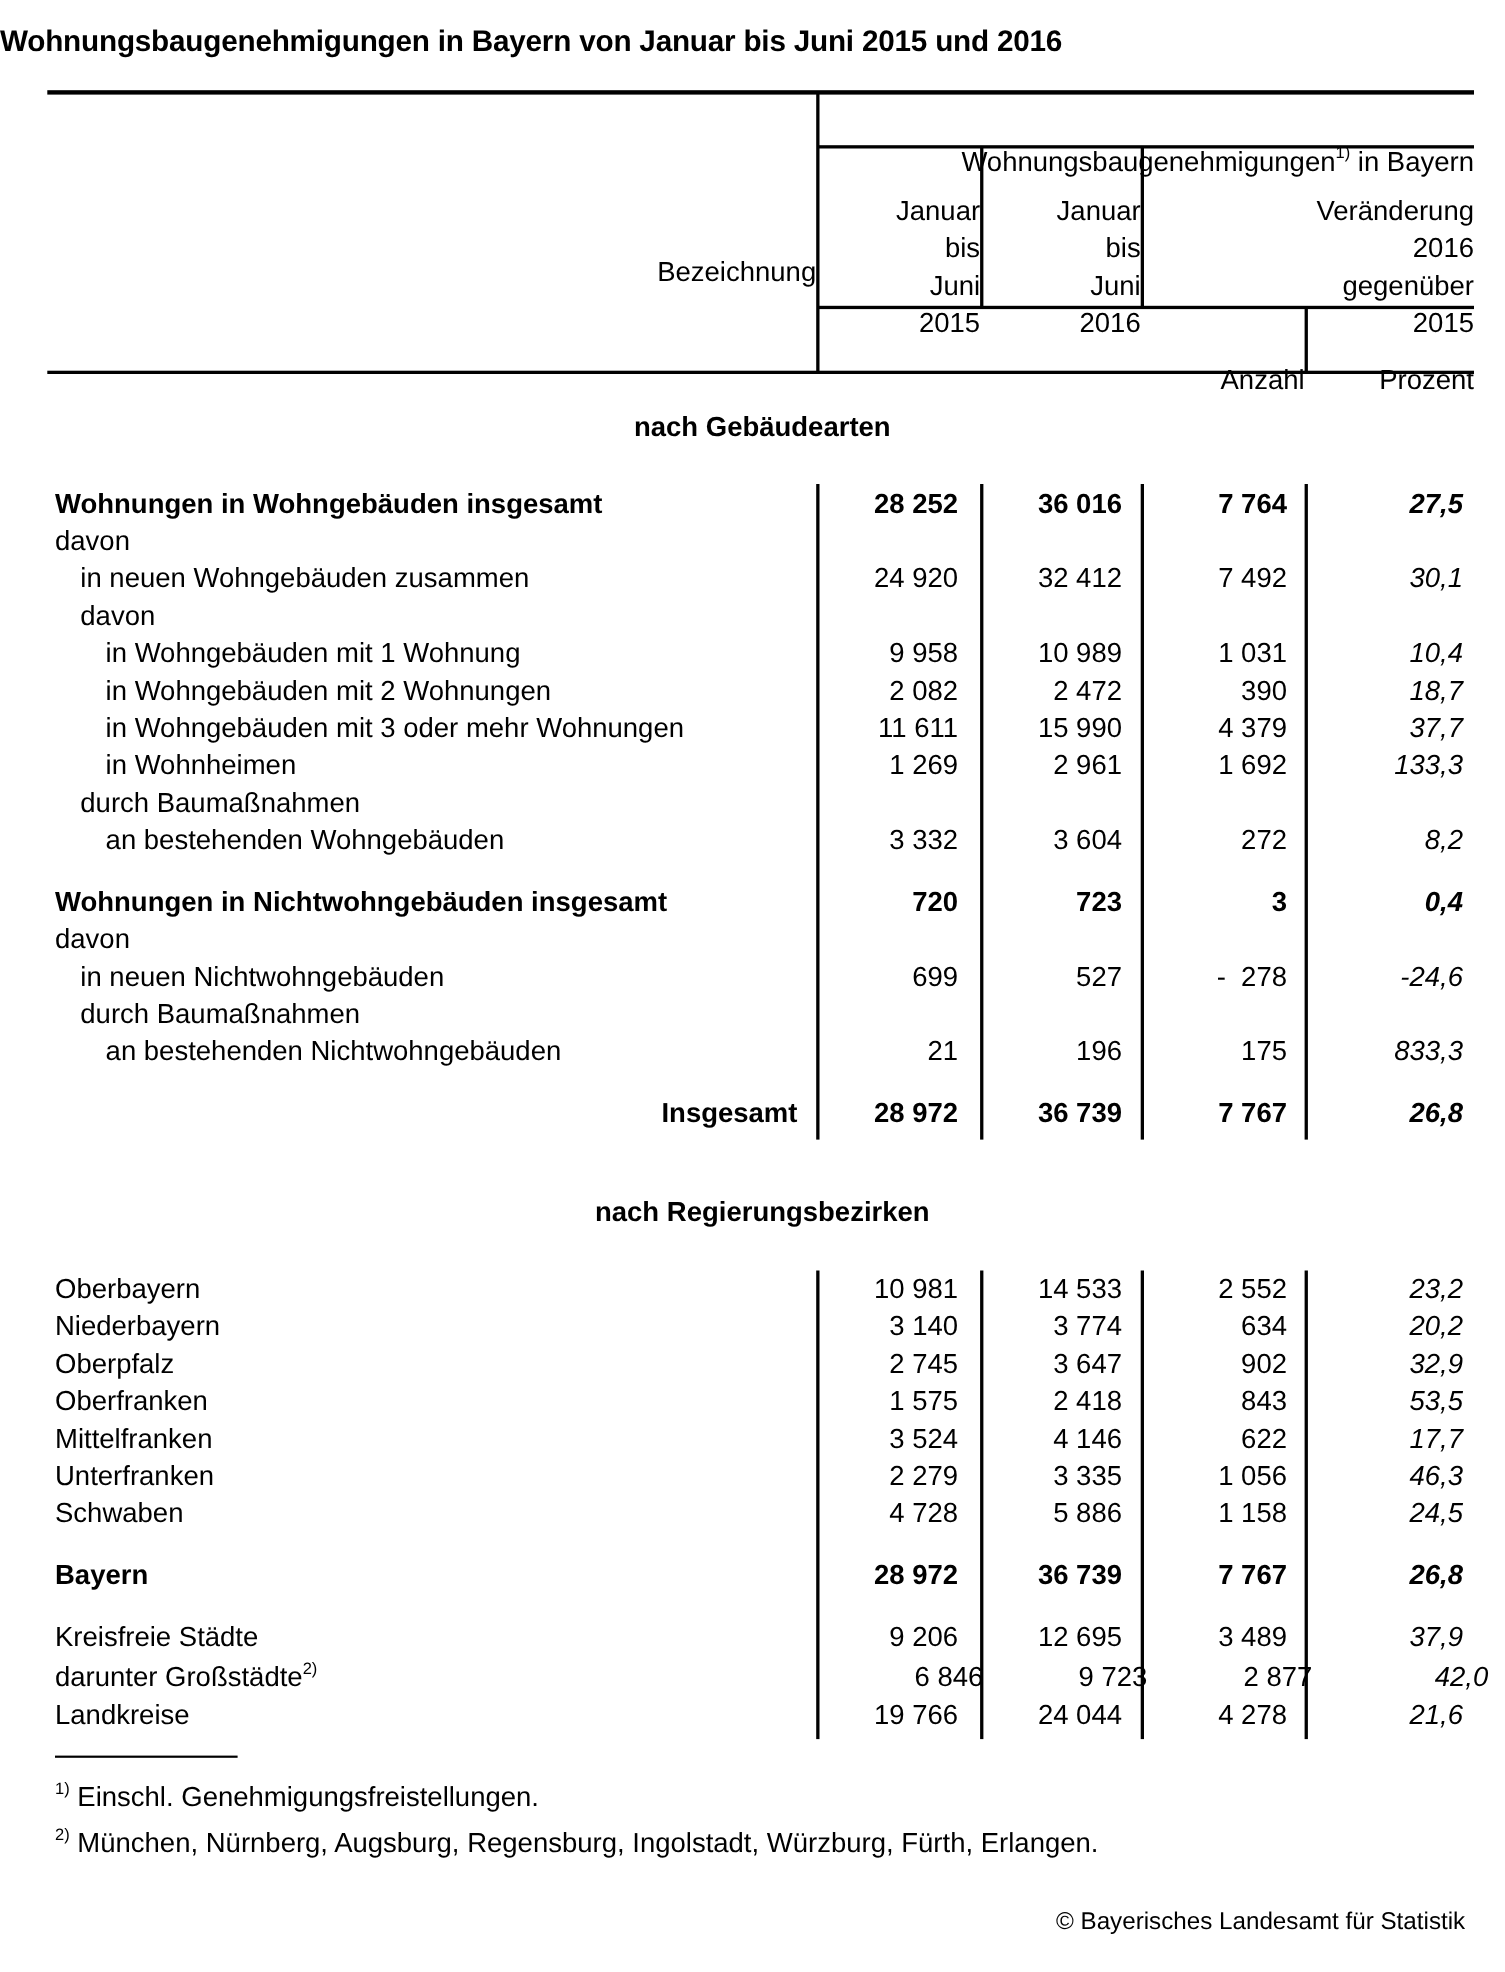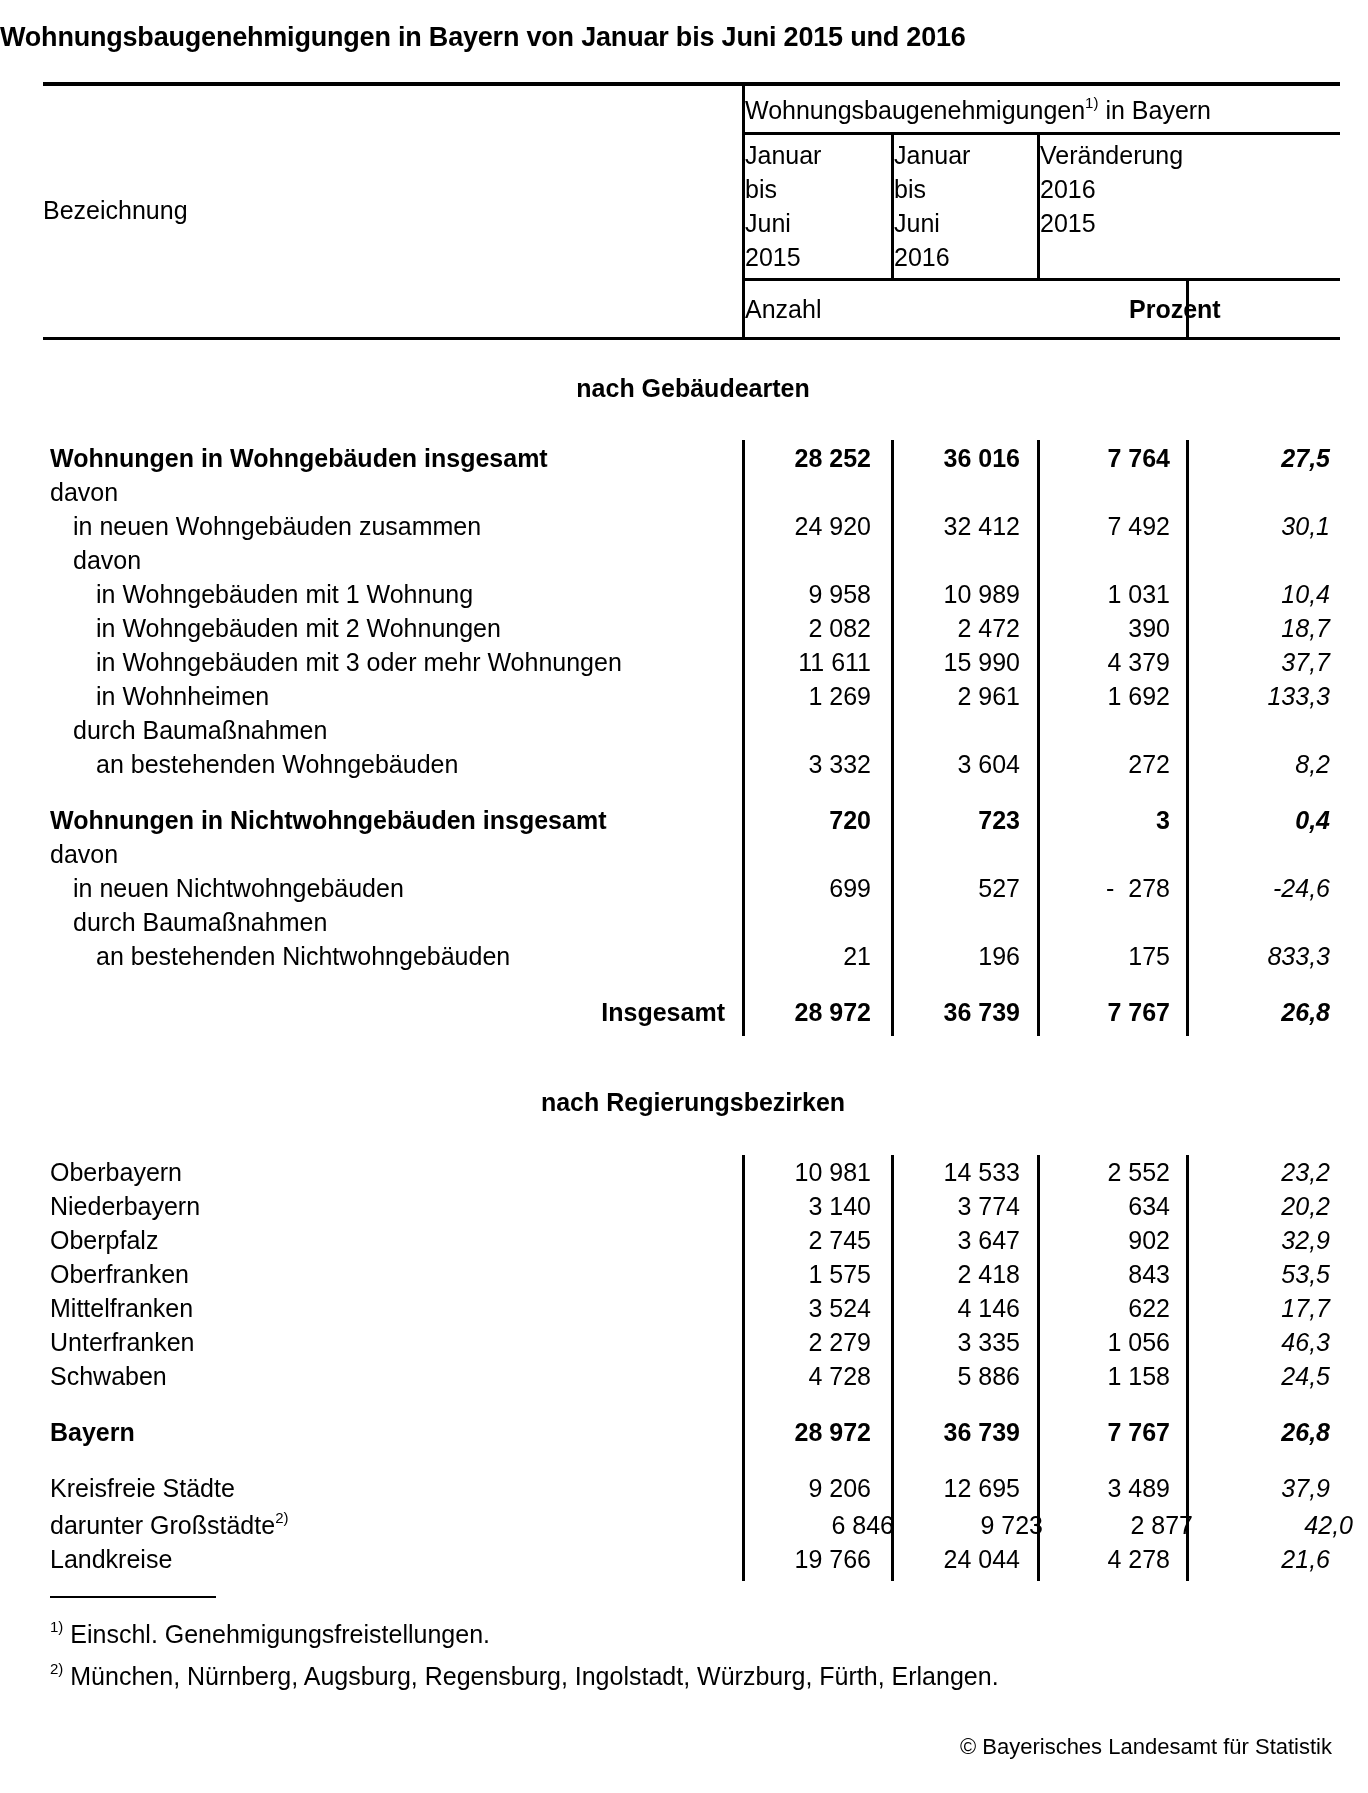--- a/index.html
+++ b/index.html
@@ -1,21 +1,21 @@
 <!DOCTYPE html>
 <html><head>
 <meta charset="utf-8">
 <style>
   html, body { margin:0; padding:0; background:#ffffff; }
   body { width:1368px; height:1793px; position:relative; font-family:"Liberation Sans", sans-serif; color:#000; overflow:hidden; }
   .abs { position:absolute; }
   .title { left:0; width:1368px; top:22px; text-align:left; font-weight:bold; font-size:27px; letter-spacing:-0.2px; }
   .hline { position:absolute; background:#000; }
   .vline { position:absolute; background:#000; width:3px; }
-  .hdr-text { position:absolute; text-align:left; font-size:25px; line-height:34px; }
+  .hdr-text { position:absolute; text-align:right; font-size:25px; line-height:34px;margin-top:37px; }
   .section { position:absolute; left:0; width:1368px; text-align:center; font-weight:bold; font-size:25px; }
   .row { position:absolute; left:0; width:1368px; height:34px; font-size:25px; line-height:34px; }
   .row .lbl { position:absolute; left:50px; white-space:nowrap; }
   .row .lbl.i1 { left:73px; }
   .row .lbl.i2 { left:96px; }
   .row .lbl.right { left:auto; right:643px; text-align:right; }
   .row .c1 { position:absolute; right:497px; text-align:right; }
   .row .c2 { position:absolute; right:348px; text-align:right; }
   .row .c3 { position:absolute; right:198px; text-align:right; }
   .row .c4 { position:absolute; right:38px; text-align:right; font-style:italic; }
@@ -50,24 +50,25 @@
 </div>
 <div class="hdr-text" style="left:894px; width:143px; top:138px;">
   <div>Januar</div>
   <div>bis</div>
   <div>Juni</div>
   <div>2016</div>
 </div>
 <div class="hdr-text" style="left:1040px; width:300px; top:138px;">
   <div>Veränderung</div>
   <div>2016</div>
+  <div>gegenüber</div>
   <div>2015</div>
 </div>
 <div class="hdr-text" style="left:745px; width:441px; top:292px;">Anzahl</div>
-<div class="hdr-text" style="left:1129px; width:151px; top:292px;font-weight:bold;">Prozent</div>
+<div class="hdr-text" style="left:1189px; width:151px; top:292px;">Prozent</div>
 
 <div class="section" style="top:374px; left:0; width:1386px;">nach Gebäudearten</div>
 
 <div class="vline" style="left:742px; top:440px; height:596px;"></div>
 <div class="vline" style="left:891px; top:440px; height:596px;"></div>
 <div class="vline" style="left:1037px; top:440px; height:596px;"></div>
 <div class="vline" style="left:1186px; top:440px; height:596px;"></div>
 
 <div class="row bold" style="top:441px;">
   <span class="lbl">Wohnungen in Wohngebäuden insgesamt</span>

